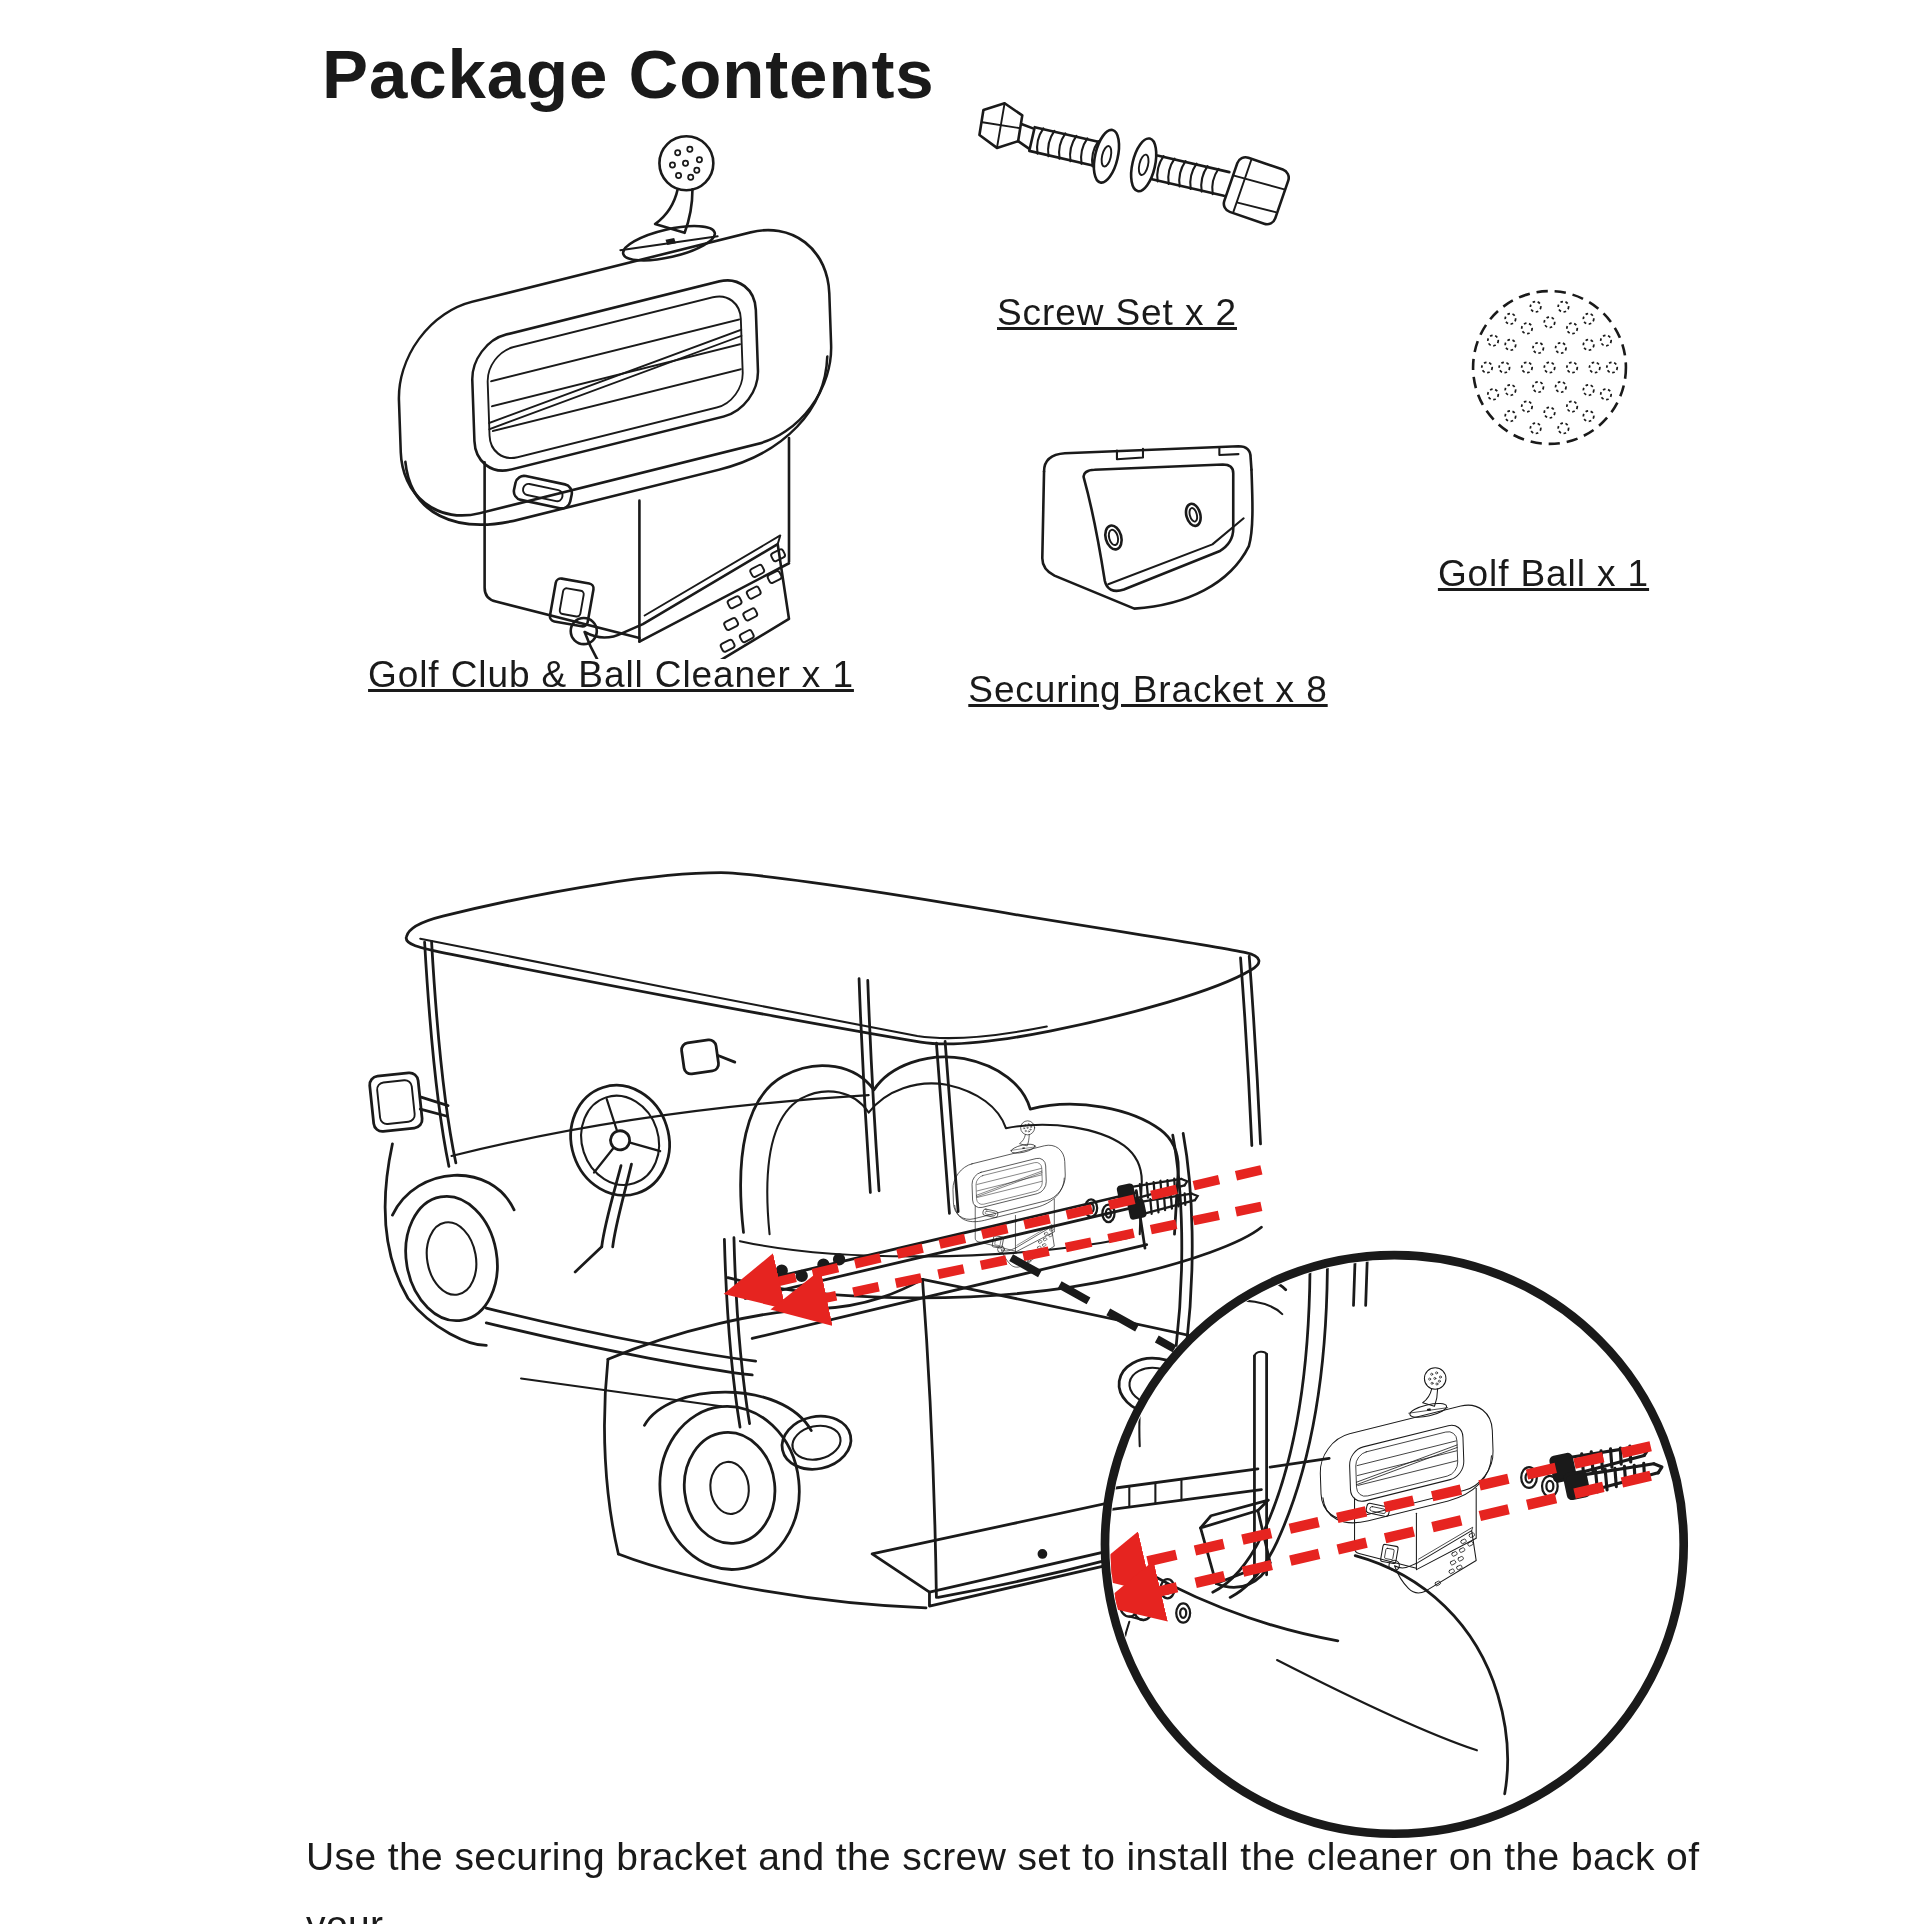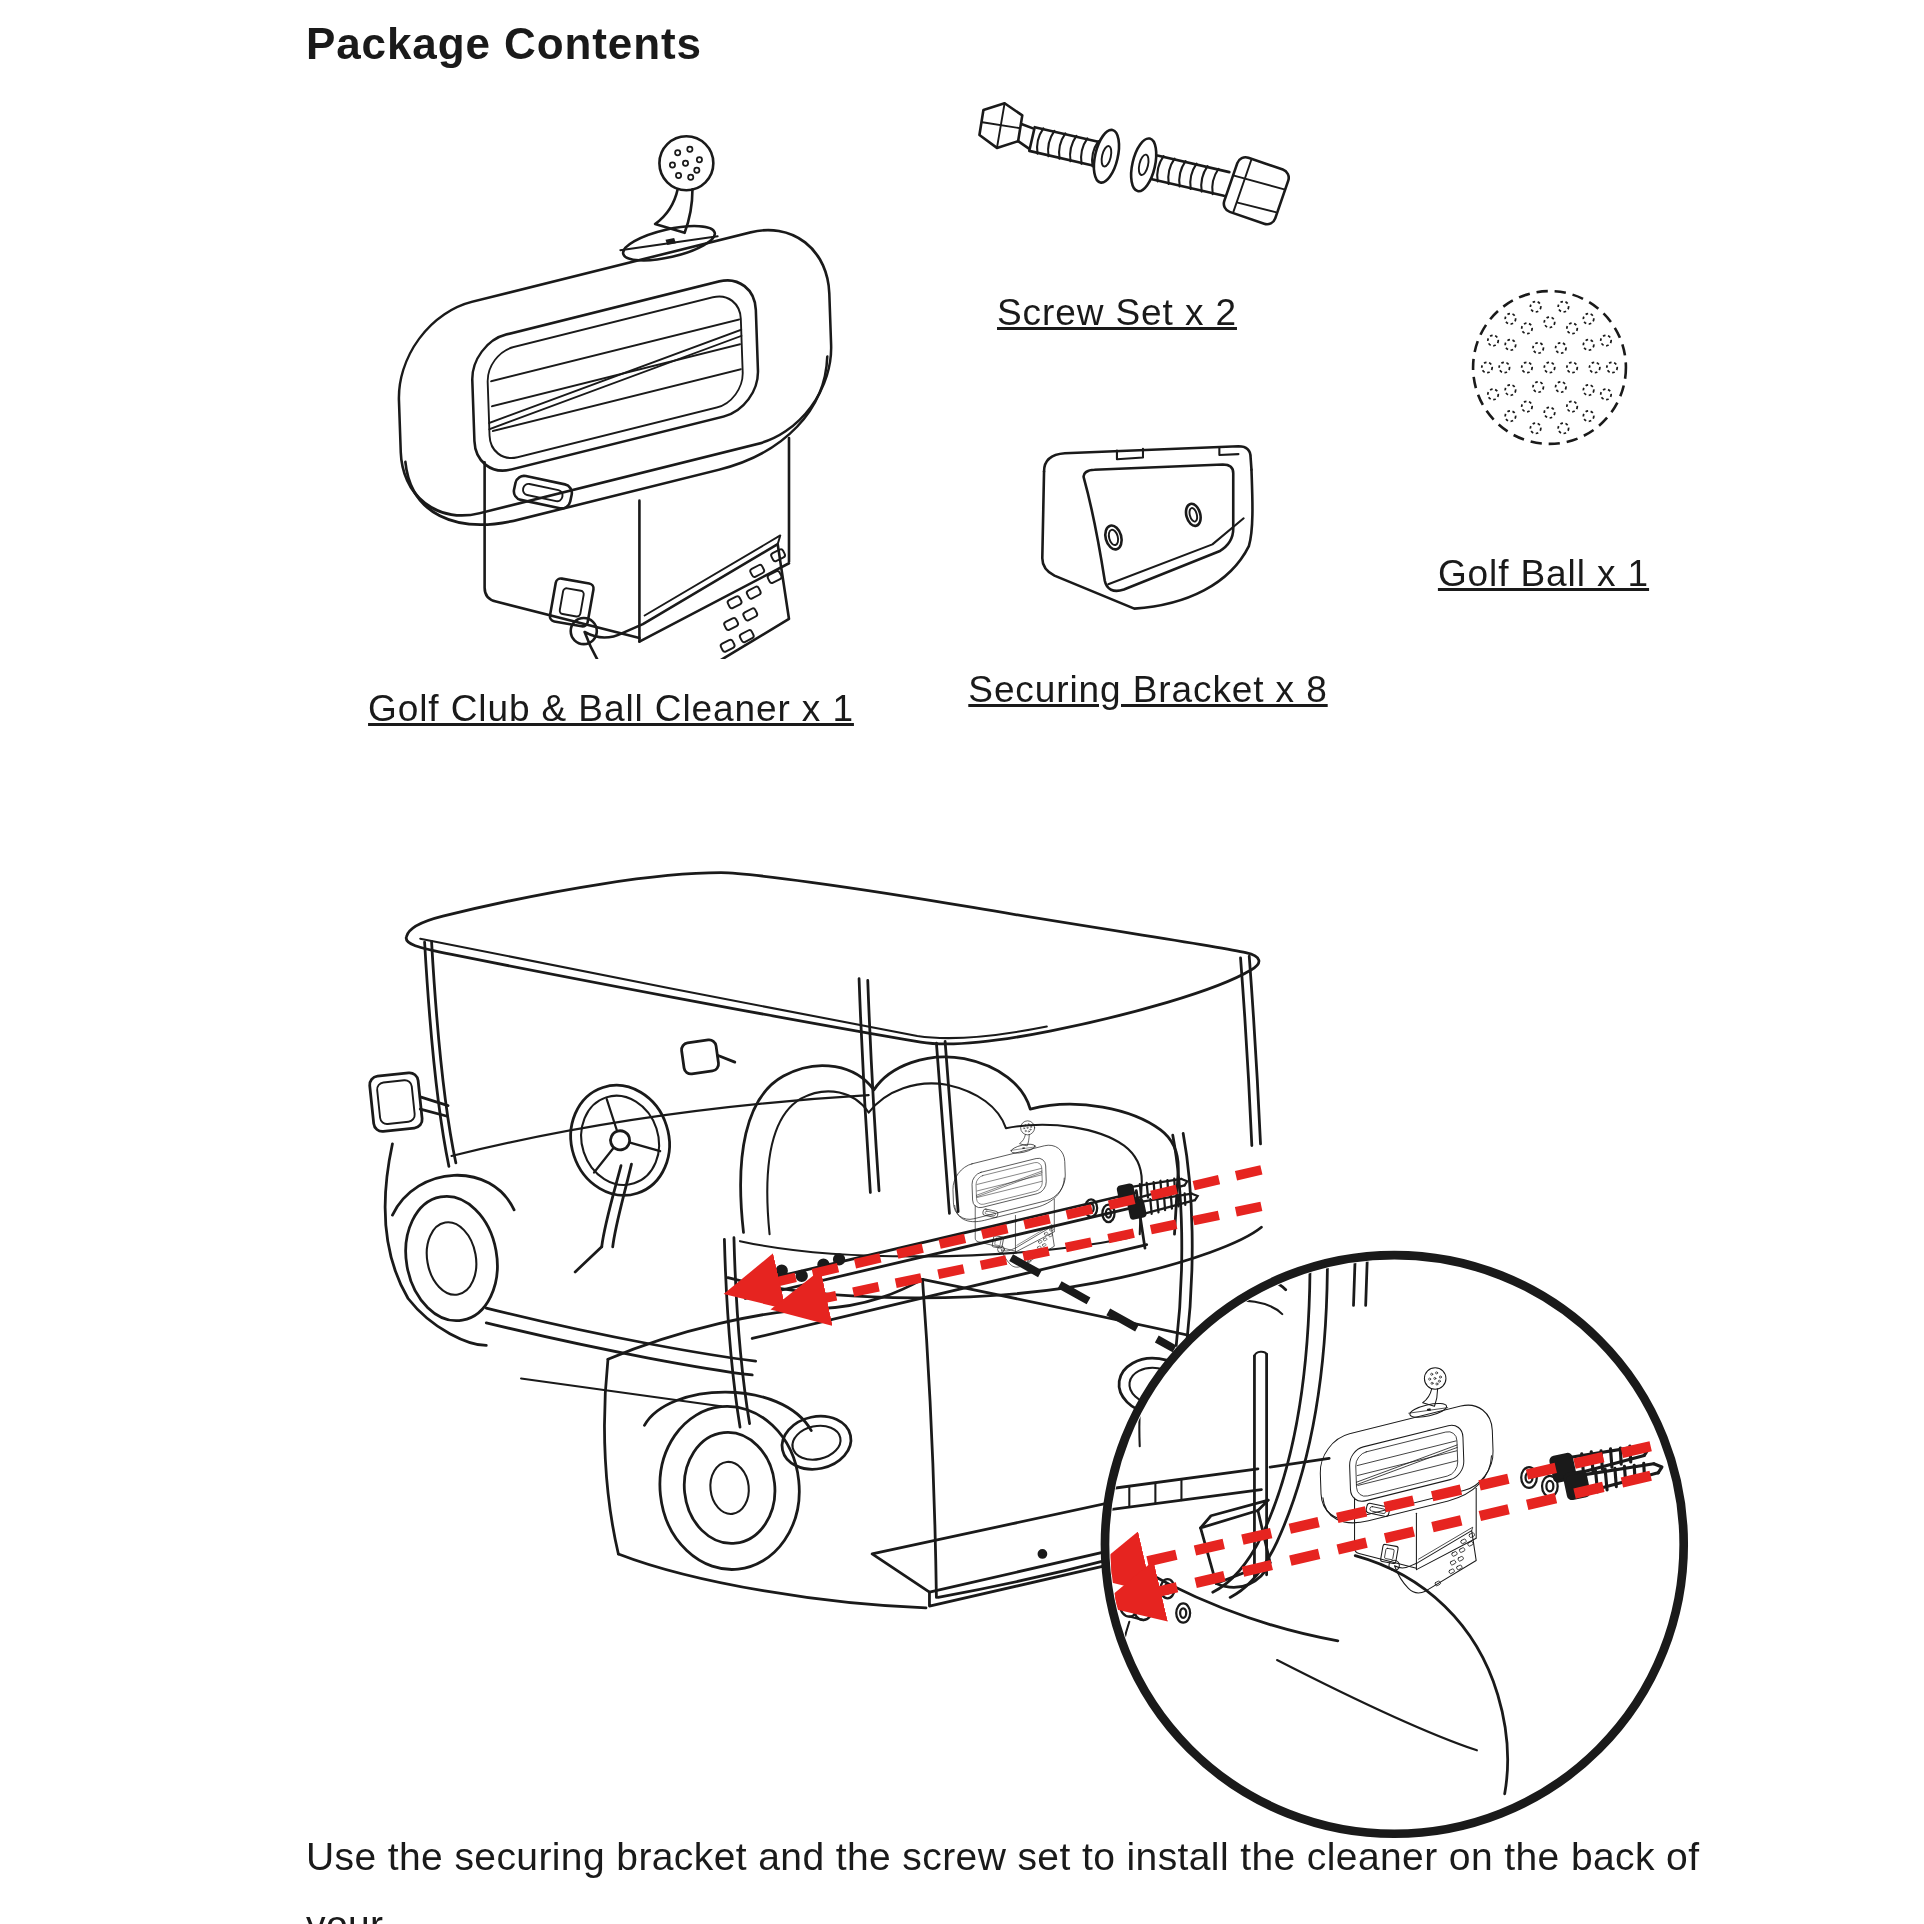--- a/index.html
+++ b/index.html
@@ -1,18 +1,18 @@
 <!DOCTYPE html>
 <html style="--background: #ffffff; --ink: #1a1a1a; --arrow_red: #e62420;font-size:14px"><head>
 <meta charset="utf-8">
 <style>
   html,body{margin:0;padding:0;background:#fff;}
   .page{position:relative;width:1925px;height:1925px;background:var(--background,#fff);
         font-family:"Liberation Sans",sans-serif;color:var(--ink,#1a1a1a);overflow:hidden;}
-  .heading{position:absolute;left:306px;margin:0;font-size:44px;font-weight:700;
+  .heading{position:absolute;left:306px;margin:16px;font-size:69px;font-weight:700;
            letter-spacing:0.9px;color:var(--ink,#1a1a1a);}
   .caption{position:absolute;font-size:37px;font-weight:400;letter-spacing:0.9px;
            text-align:center;color:var(--ink,#1a1a1a);text-decoration:underline;}
   .note{position:absolute;left:306px;width:1477px;font-size:39px;font-weight:400;
         letter-spacing:0.4px;line-height:68px;color:var(--ink,#1a1a1a);}
   .fig{position:absolute;}
   .defs{position:absolute;width:0;height:0;overflow:hidden;}
   svg{display:block;}
 </style>
 </head>
@@ -163,21 +163,21 @@
         </g>
       </g>
     </defs>
   </svg>
 
   <h1 class="heading" style="top:19px">Package Contents</h1>
 
   <svg class="fig" style="left:382px;top:111px" width="487" height="548" viewBox="0 0 560 630">
     <use href="#cleaner-art"></use>
   </svg>
-  <div class="caption" style="left:304px;top:688px;width:614px">Golf Club &amp; Ball Cleaner x 1</div>
+  <div class="caption" style="left:304px;top:654px;width:614px">Golf Club &amp; Ball Cleaner x 1</div>
 
   <svg class="fig" style="left:969px;top:97px" width="339" height="152" viewBox="0 0 390 175">
     <use href="#screwset-art"></use>
   </svg>
   <div class="caption" style="left:952px;top:292px;width:330px">Screw Set x 2</div>
 
   <svg class="fig" style="left:1030px;top:435px" width="252" height="184" viewBox="0 0 290 212">
     <use href="#bracket-art"></use>
   </svg>
   <div class="caption" style="left:944px;top:669px;width:408px">Securing Bracket x 8</div>

